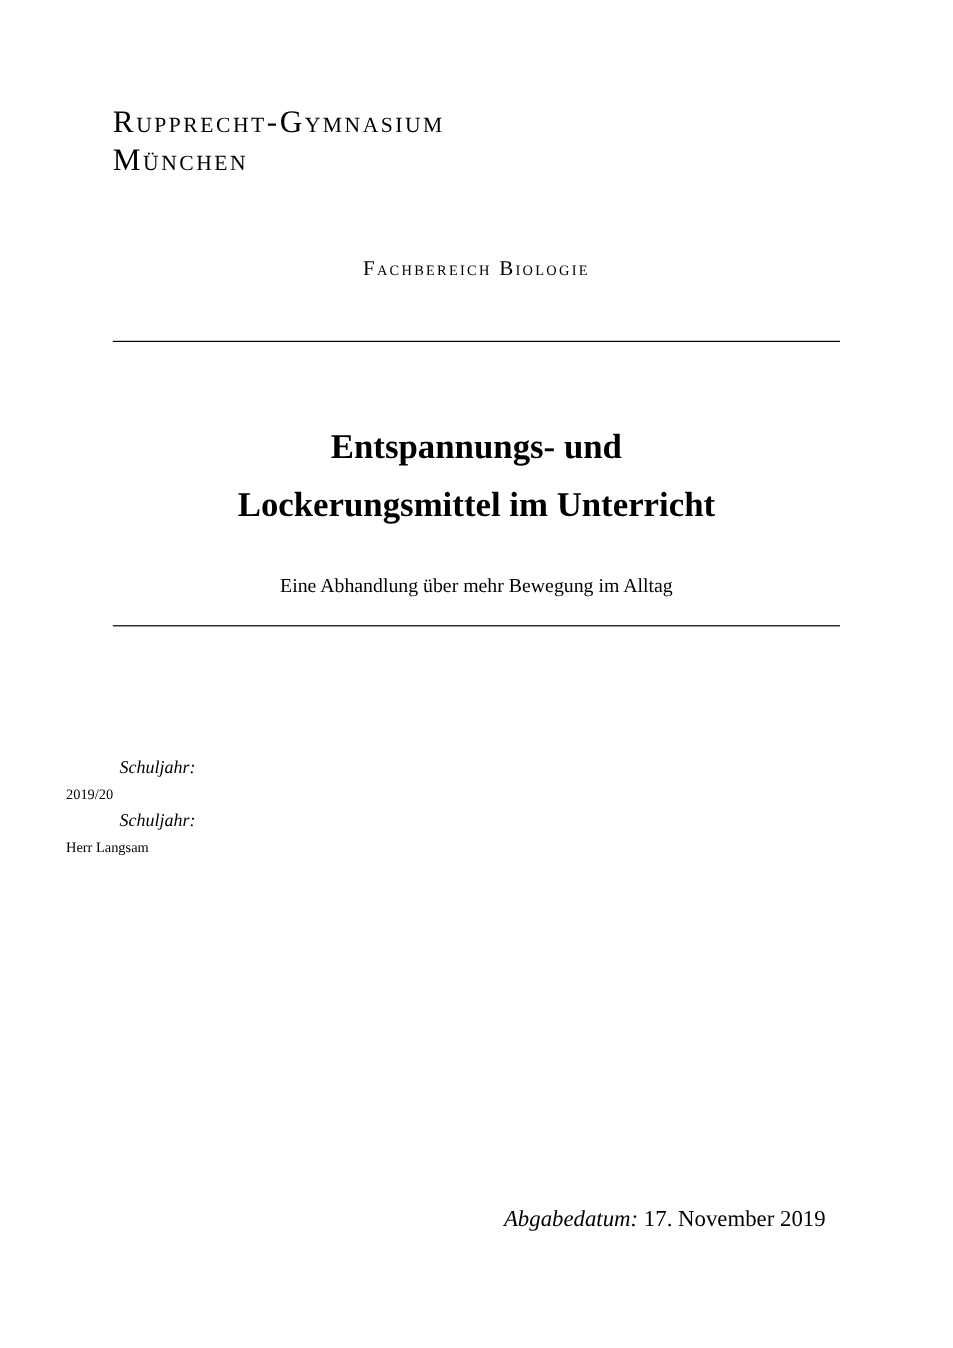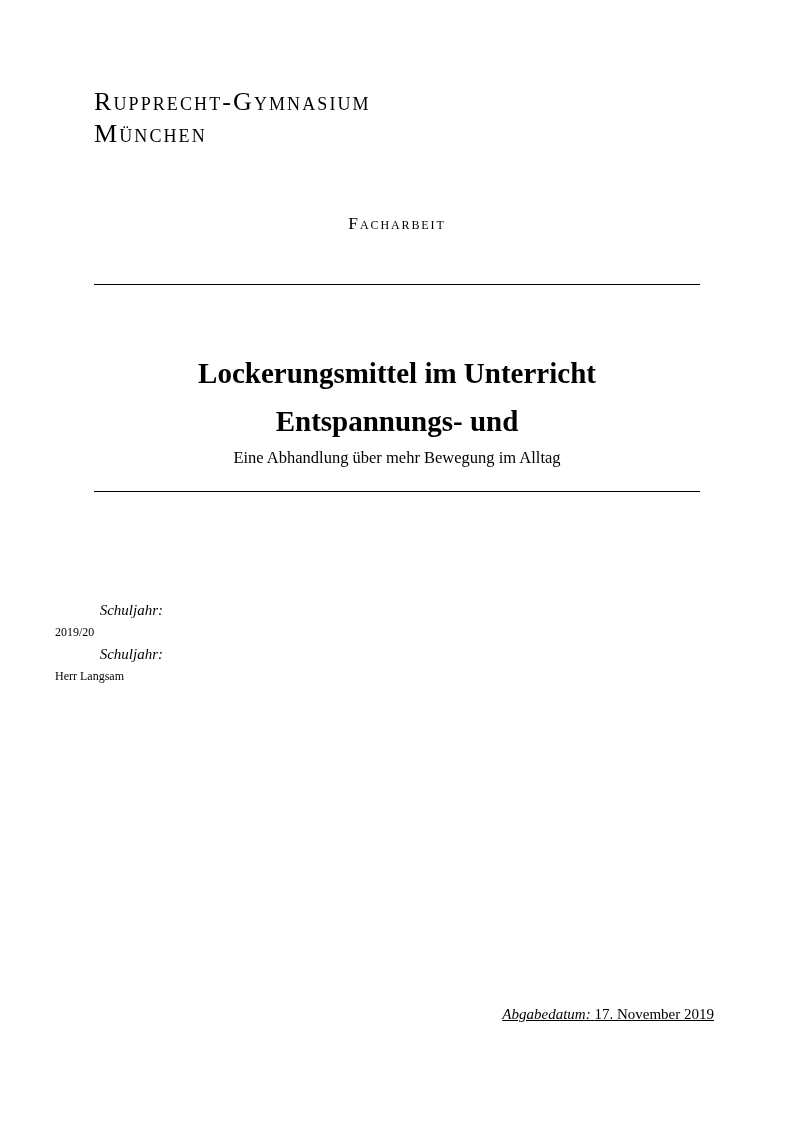--- a/index.html
+++ b/index.html
@@ -68,20 +68,21 @@
     margin-top: 64px;
   }
   .title-line {
     display: block;
     font-size: 29px;
     font-weight: bold;
     line-height: 1.67;
   }
   .subtitle {
     display: block;
+    margin-top: 30px;
     font-size: 16.5px;
     line-height: 1.4;
   }
 
   
   .meta-block {
     margin-top: 106px;
     margin-left: -39px;
   }
   .meta-row {
@@ -99,25 +100,24 @@
     white-space: nowrap;
   }
   .meta-val {
     font-size: 12px;
     white-space: nowrap;
   }
 
   
   .submission {
     position: absolute;
-    right: 80px;
+    right: 106px;
     top: 920px;
-    font-size: 15px;
+    font-size: 19px;
     white-space: nowrap;
-    text-decoration: underline;
   }
   .submission .label {
     font-style: italic;
   }
   .submission .value {
     font-style: normal;
   }
 </style>
 </head>
 <body>
@@ -125,28 +125,28 @@
 <div class="page">
 
   <div class="school-block">
     <div class="school-name">
       <span class="ln">Rupprecht-Gymnasium</span>
       <span class="ln">München</span>
     </div>
   </div>
 
   <div class="dept-block">
-    <span class="dept-line">Facharbeit</span>
+    <span class="dept-line">Fachbereich Biologie</span>
   </div>
 
   <hr class="rule rule-top">
 
   <div class="title-block">
+    <span class="title-line">Entspannungs- und</span>
     <span class="title-line">Lockerungsmittel im Unterricht</span>
-    <span class="title-line">Entspannungs- und</span>
     <span class="subtitle">Eine Abhandlung über mehr Bewegung im Alltag</span>
   </div>
 
   <hr class="rule rule-bottom">
 
   <div class="meta-block">
     <div class="meta-row">
       <span class="meta-key">Schuljahr:</span>
       <span class="meta-val">2019/20</span>
     </div>

